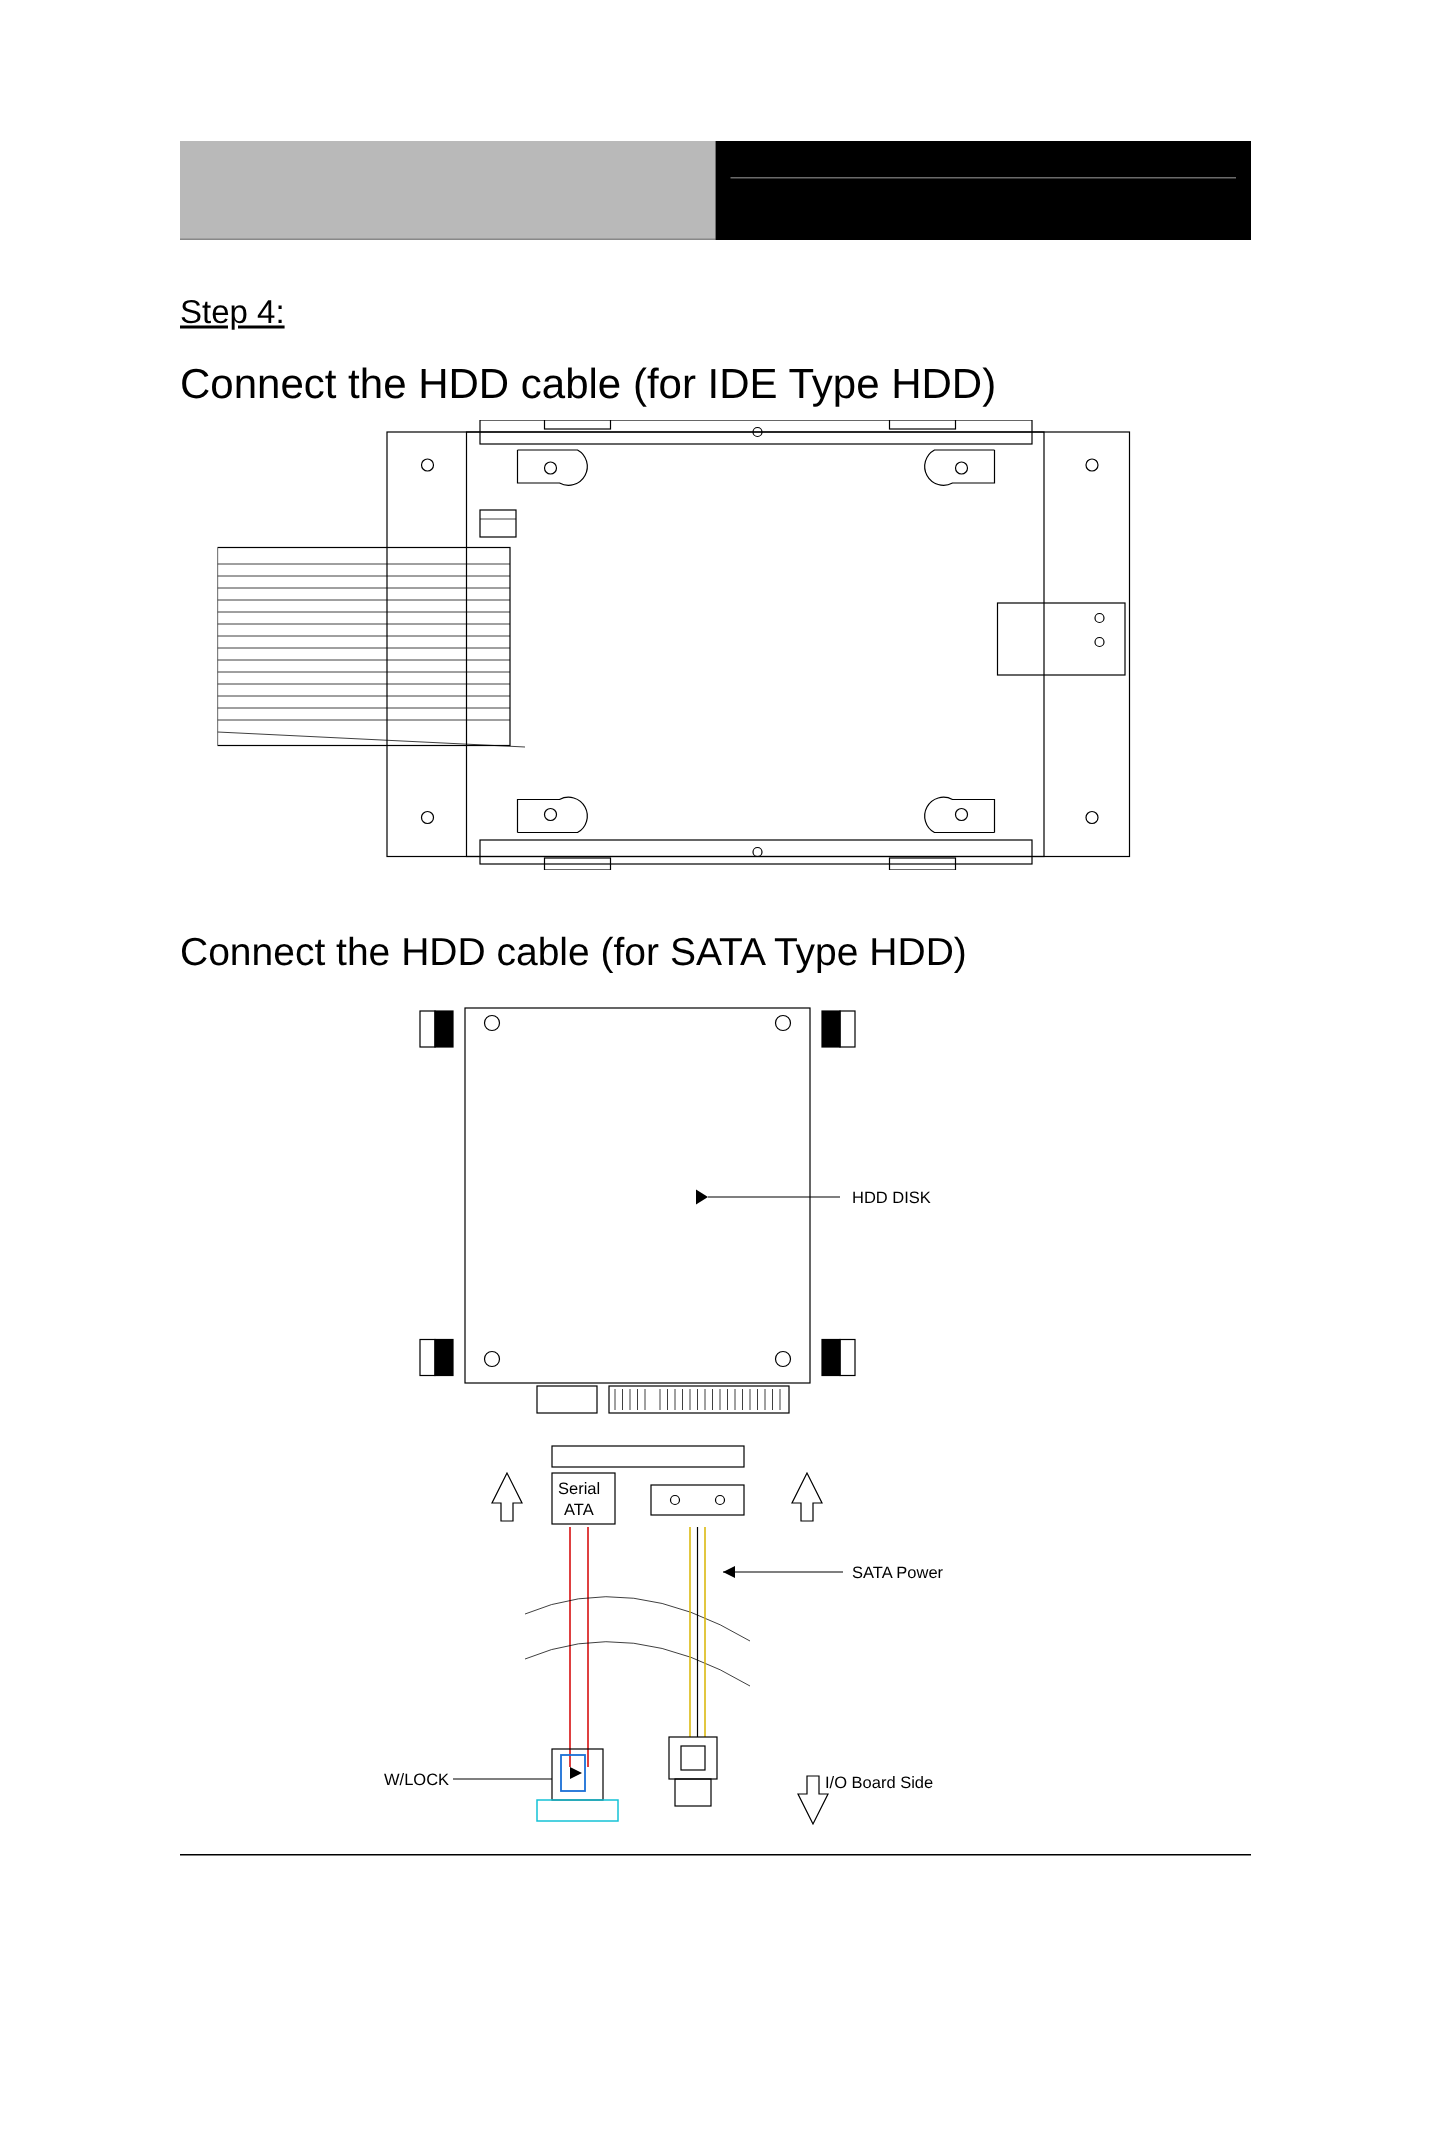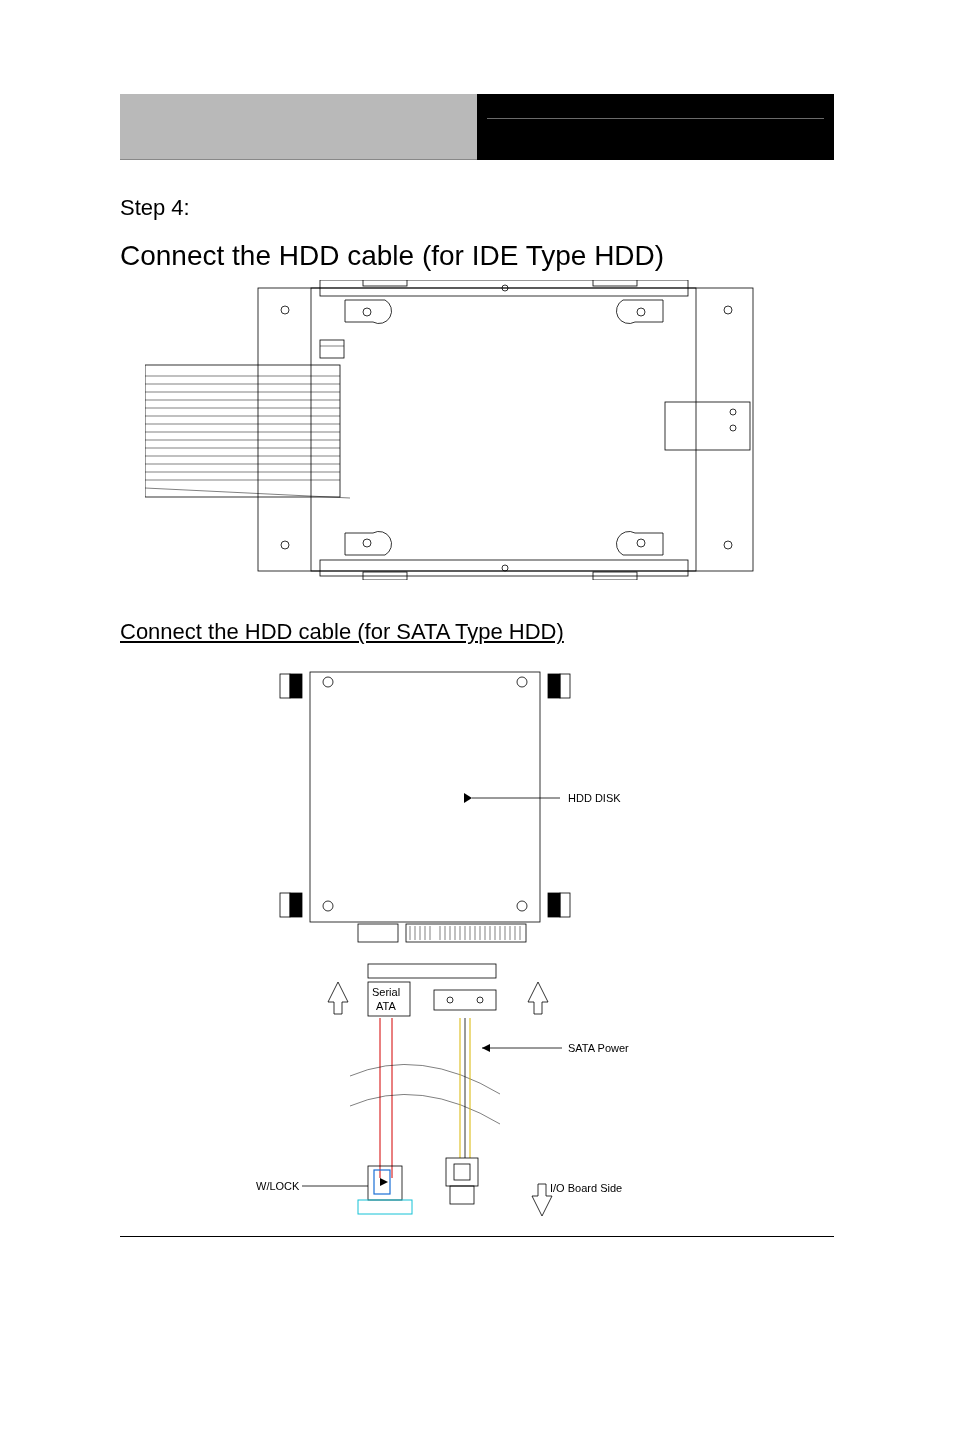--- a/index.html
+++ b/index.html
@@ -35,33 +35,33 @@
     right: 10px;
     top: 24px;
     height: 1px;
     background: #6a6a6a;
   }
   .step-title {
     position: absolute;
     top: 195px;
     left: 120px;
     font-size: 22px;
+    text-decoration: underline;
   }
   .caption-1 {
     position: absolute;
     top: 240px;
     left: 120px;
     font-size: 28px;
   }
   .caption-2 {
     position: absolute;
     top: 619px;
     left: 120px;
-    font-size: 22px;
-    text-decoration: underline;
+    font-size: 26px;
   }
   .diagram-1 {
     position: absolute;
     top: 280px;
     left: 145px;
     width: 610px;
     height: 300px;
   }
   .diagram-2 {
     position: absolute;

